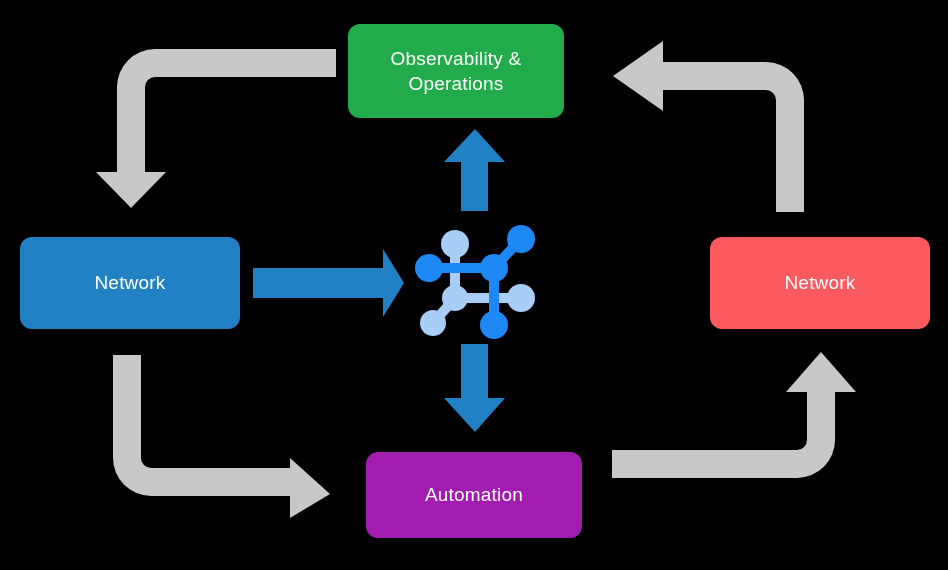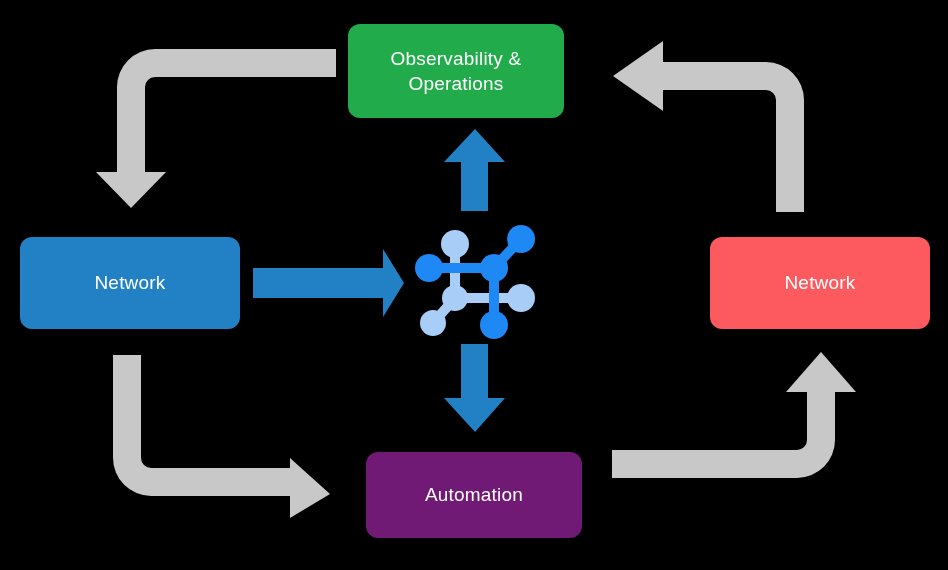--- a/index.html
+++ b/index.html
@@ -192,19 +192,19 @@
       <span>Network</span>
     </div>
   </div>
 
   <div class="node-box" id="box-netinfra" style="background:#fd5a5f;">
     <div>
       <span>Network</span>
     </div>
   </div>
 
-  <div class="node-box" id="box-automation" style="background:#701a75;">
+  <div class="node-box" id="box-automation" style="background:#a21caf;">
     <div>
       <span>Automation</span>
     </div>
   </div>
 
 </div>
 
 </body></html>

